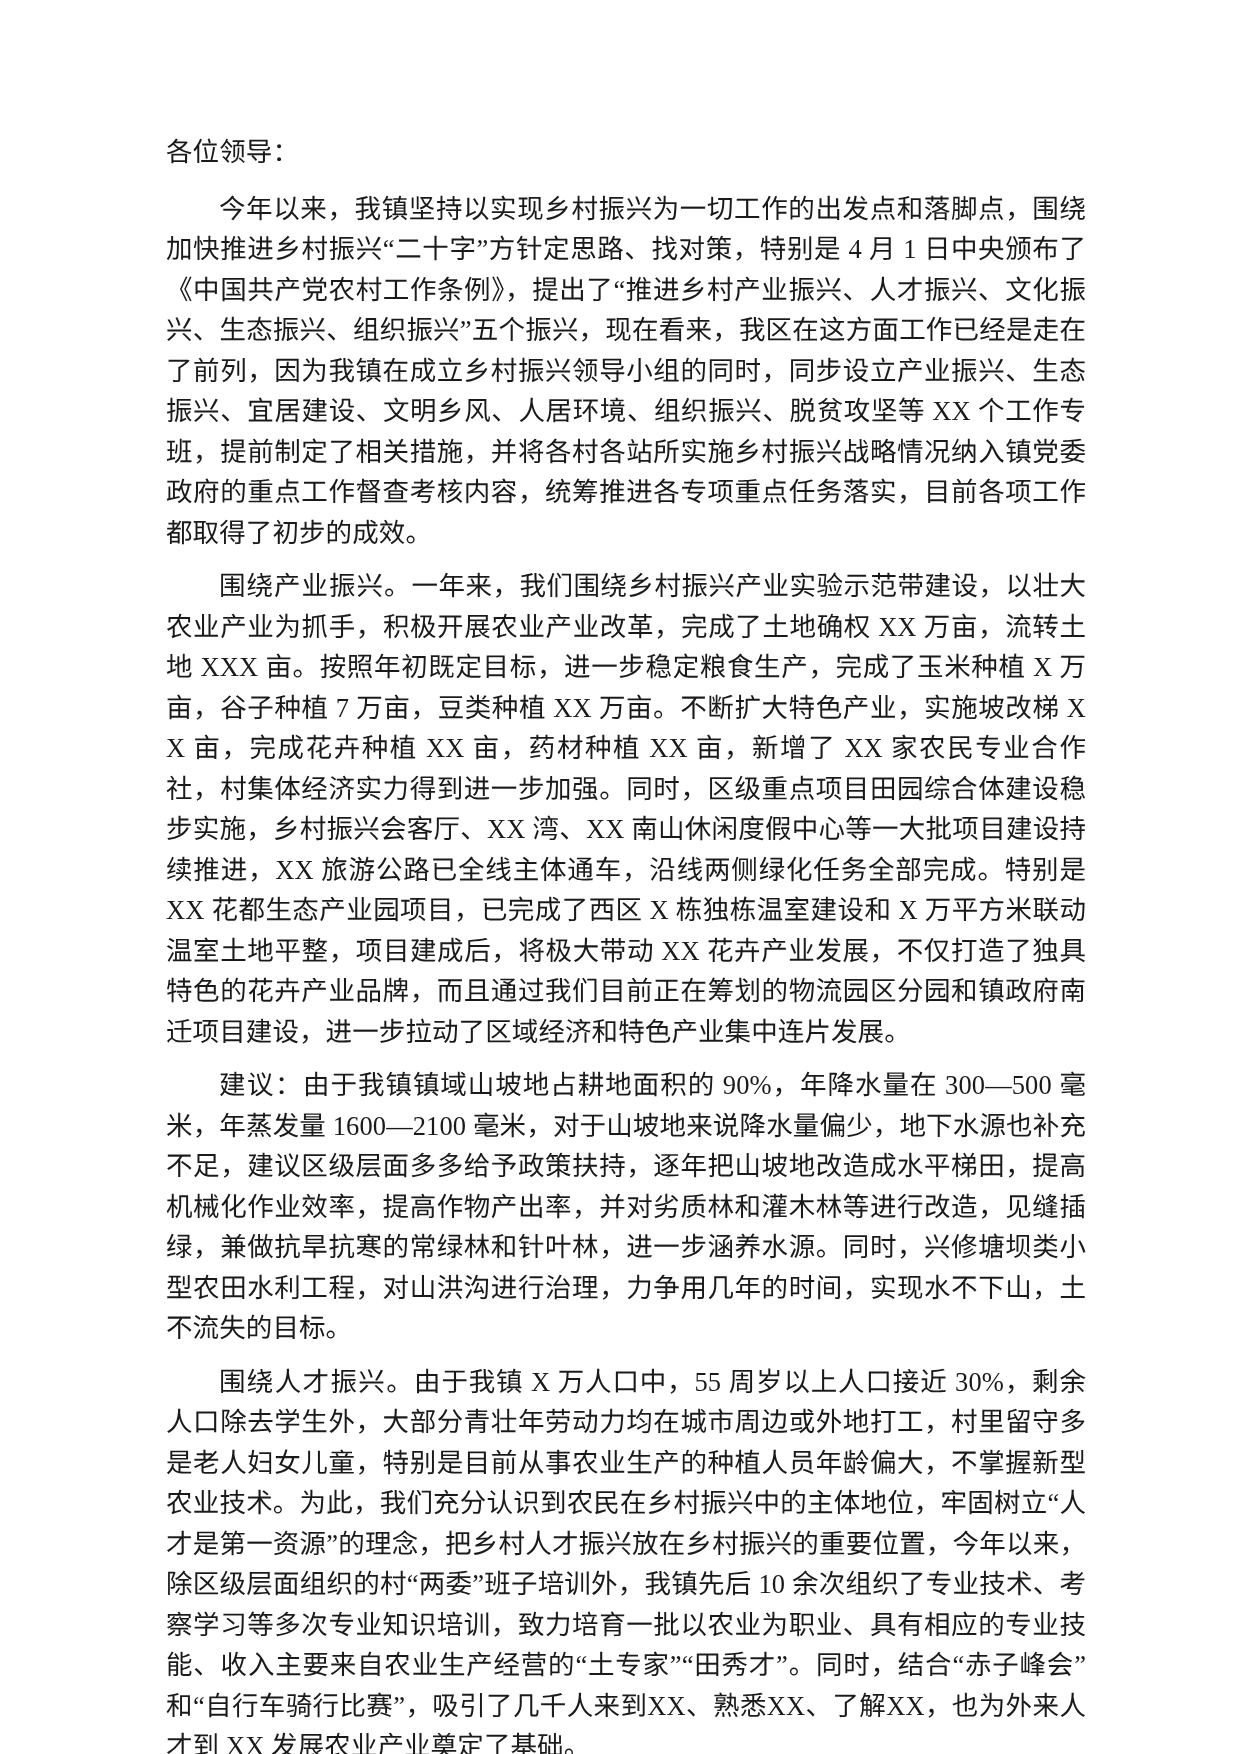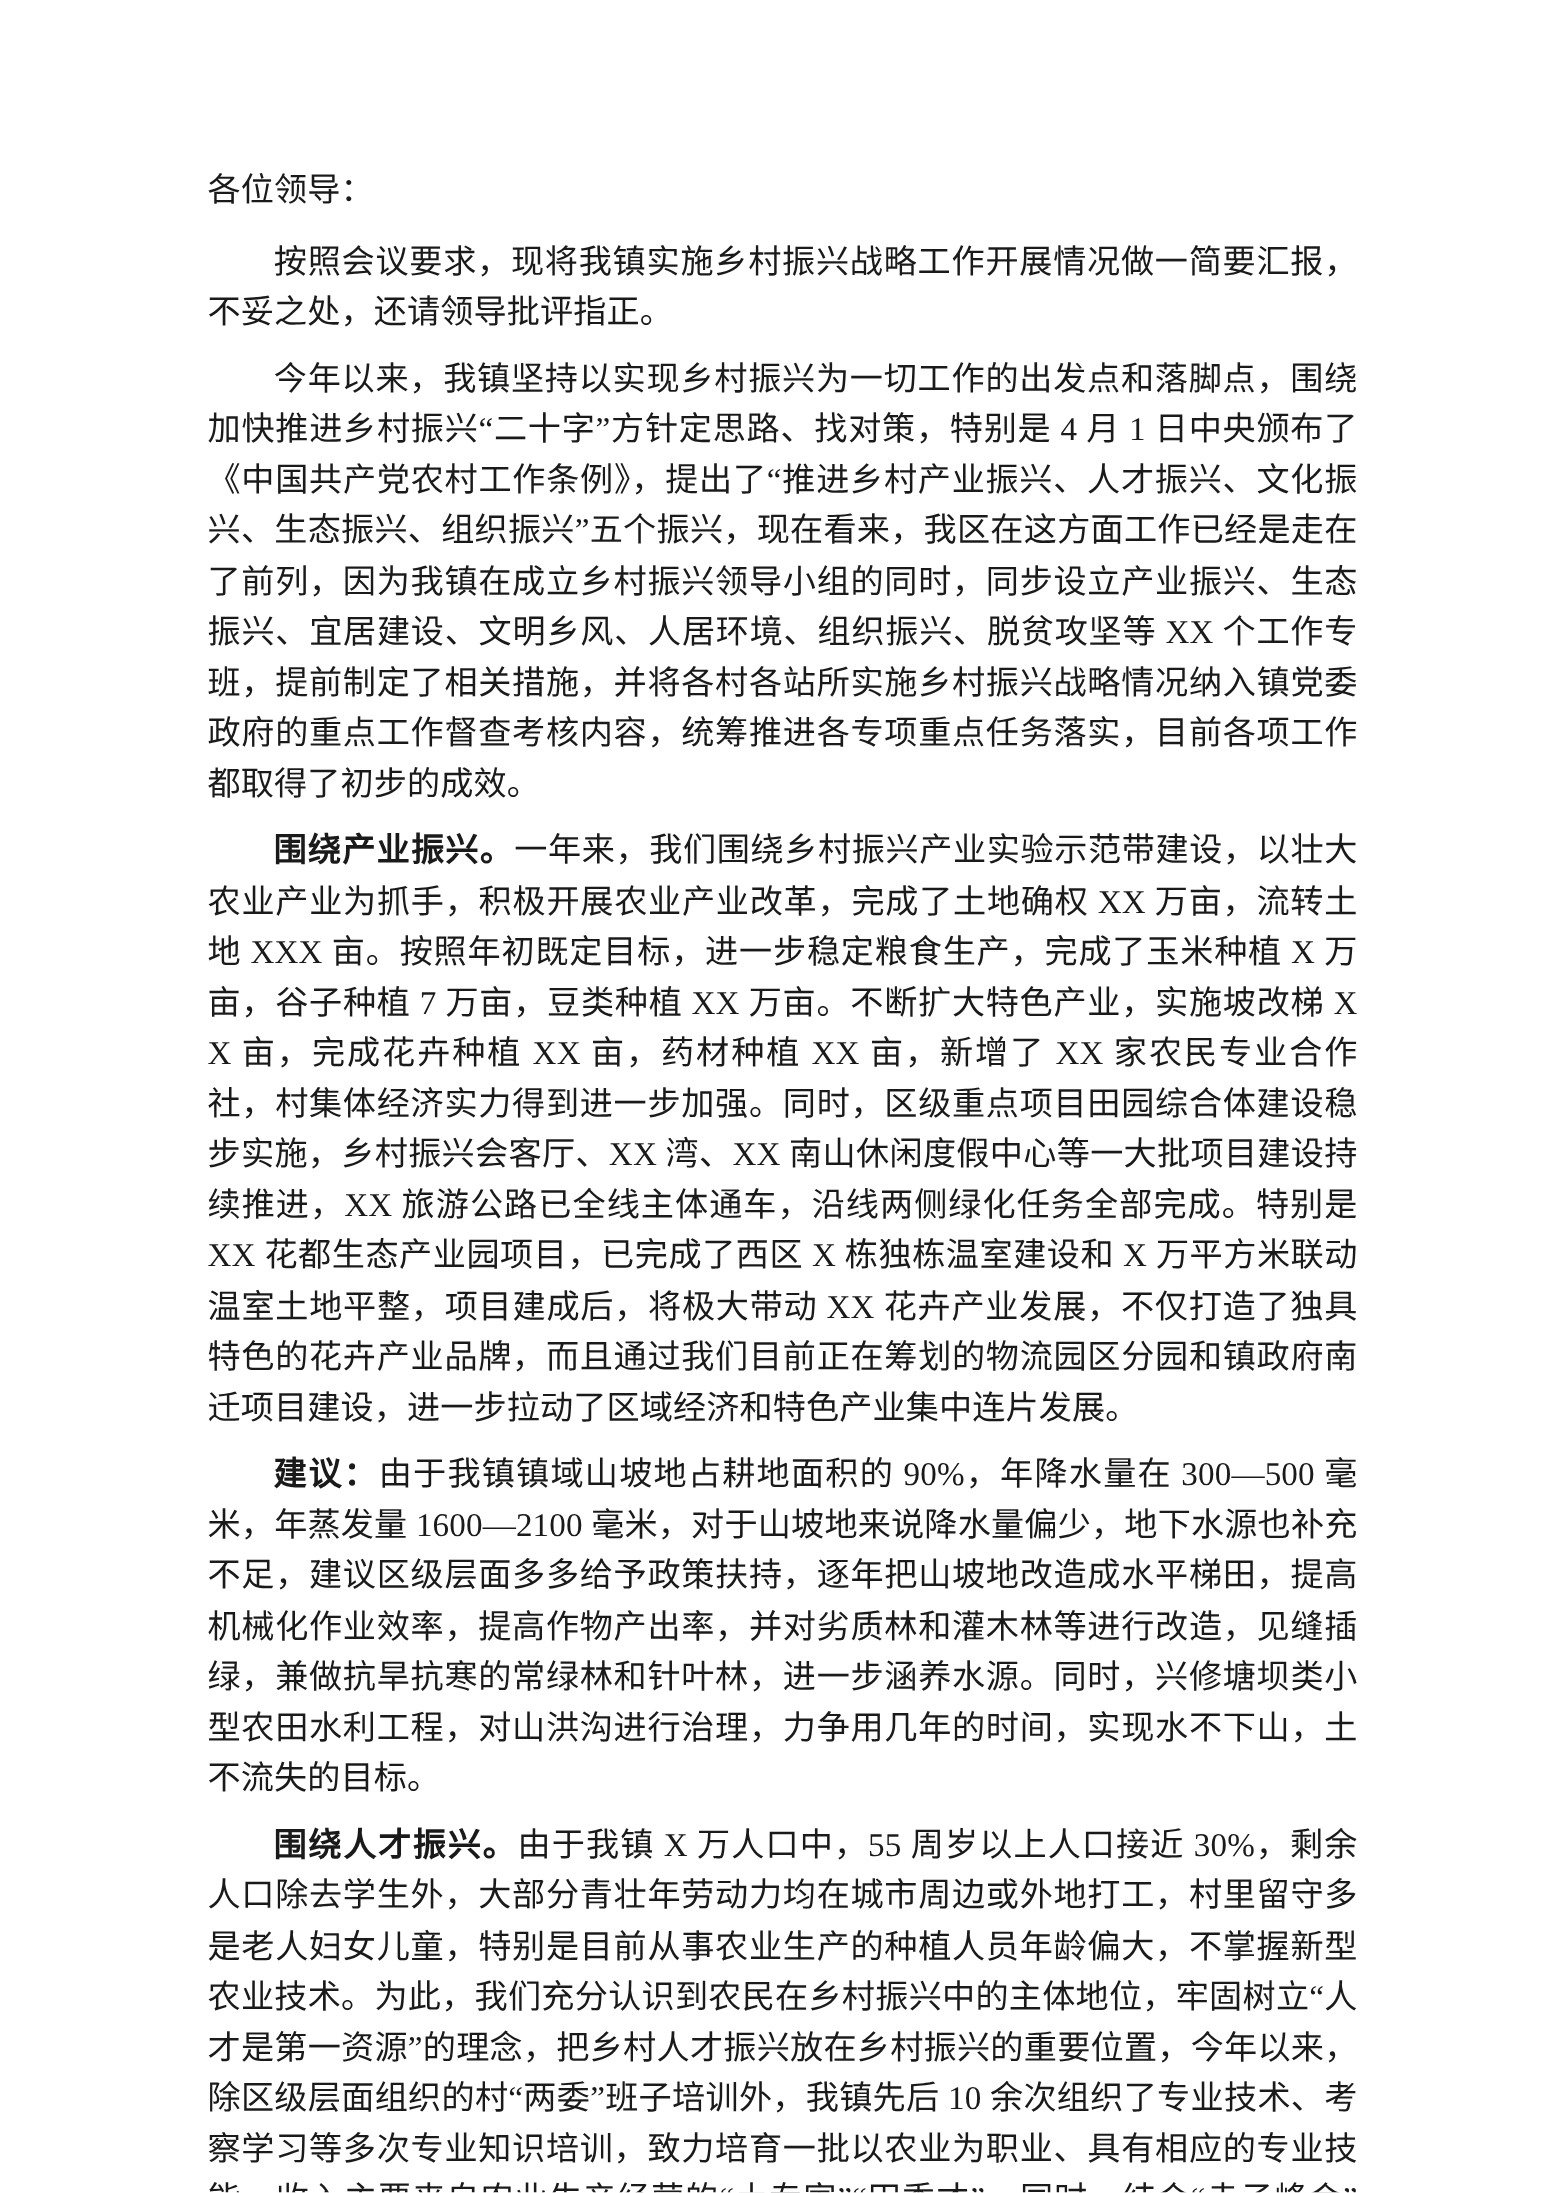--- a/index.html
+++ b/index.html
@@ -39,34 +39,33 @@
   }
   .salutation {
     text-indent: 0;
     margin-bottom: 16px;
   }
   .body-para {
     text-indent: 2em;
     margin-bottom: 13px;
   }
   .lead {
-    font-weight: bold;
+    font-weight: normal;
     letter-spacing: 0.6px;
     margin-top: 17px;
   }
 </style>
 </head>
 <body>
 
 <div class="page">
   <div class="content">
 
     <p class="para salutation">各位领导：</p>
 
-    <p class="para body-para"><span>按照会议要求，现将我镇实施乡村振兴战略工作开展情况做一简要汇报，不妥之处，还请领导批评指正。</span></p>
 
     <p class="para body-para"><span>今年以来，我镇坚持以实现乡村振兴为一切工作的出发点和落脚点，围绕加快推进乡村振兴“二十字”方针定思路、找对策，特别是 4 月 1 日中央颁布了《中国共产党农村工作条例》，提出了“推进乡村产业振兴、人才振兴、文化振兴、生态振兴、组织振兴”五个振兴，现在看来，我区在这方面工作已经是走在了前列，因为我镇在成立乡村振兴领导小组的同时，同步设立产业振兴、生态振兴、宜居建设、文明乡风、人居环境、组织振兴、脱贫攻坚等 XX 个工作专班，提前制定了相关措施，并将各村各站所实施乡村振兴战略情况纳入镇党委政府的重点工作督查考核内容，统筹推进各专项重点任务落实，目前各项工作都取得了初步的成效。</span></p>
 
     <p class="para body-para"><span class="lead">围绕产业振兴。</span><span>一年来，我们围绕乡村振兴产业实验示范带建设，以壮大农业产业为抓手，积极开展农业产业改革，完成了土地确权 XX 万亩，流转土地 XXX 亩。按照年初既定目标，进一步稳定粮食生产，完成了玉米种植 X 万亩，谷子种植 7 万亩，豆类种植 XX 万亩。不断扩大特色产业，实施坡改梯 XX 亩，完成花卉种植 XX 亩，药材种植 XX 亩，新增了 XX 家农民专业合作社，村集体经济实力得到进一步加强。同时，区级重点项目田园综合体建设稳步实施，乡村振兴会客厅、XX 湾、XX 南山休闲度假中心等一大批项目建设持续推进，XX 旅游公路已全线主体通车，沿线两侧绿化任务全部完成。特别是 XX 花都生态产业园项目，已完成了西区 X 栋独栋温室建设和 X 万平方米联动温室土地平整，项目建成后，将极大带动 XX 花卉产业发展，不仅打造了独具特色的花卉产业品牌，而且通过我们目前正在筹划的物流园区分园和镇政府南迁项目建设，进一步拉动了区域经济和特色产业集中连片发展。</span></p>
 
     <p class="para body-para"><span class="lead">建议：</span><span>由于我镇镇域山坡地占耕地面积的 90%，年降水量在 300—500 毫米，年蒸发量 1600—2100 毫米，对于山坡地来说降水量偏少，地下水源也补充不足，建议区级层面多多给予政策扶持，逐年把山坡地改造成水平梯田，提高机械化作业效率，提高作物产出率，并对劣质林和灌木林等进行改造，见缝插绿，兼做抗旱抗寒的常绿林和针叶林，进一步涵养水源。同时，兴修塘坝类小型农田水利工程，对山洪沟进行治理，力争用几年的时间，实现水不下山，土不流失的目标。</span></p>
 
     <p class="para body-para"><span class="lead">围绕人才振兴。</span><span>由于我镇 X 万人口中，55 周岁以上人口接近 30%，剩余人口除去学生外，大部分青壮年劳动力均在城市周边或外地打工，村里留守多是老人妇女儿童，特别是目前从事农业生产的种植人员年龄偏大，不掌握新型农业技术。为此，我们充分认识到农民在乡村振兴中的主体地位，牢固树立“人才是第一资源”的理念，把乡村人才振兴放在乡村振兴的重要位置，今年以来，除区级层面组织的村“两委”班子培训外，我镇先后 10 余次组织了专业技术、考察学习等多次专业知识培训，致力培育一批以农业为职业、具有相应的专业技能、收入主要来自农业生产经营的“土专家”“田秀才”。同时，结合“赤子峰会”和“自行车骑行比赛”，吸引了几千人来到XX、熟悉XX、了解XX，也为外来人才到 XX 发展农业产业奠定了基础。</span></p>
 
   </div>

